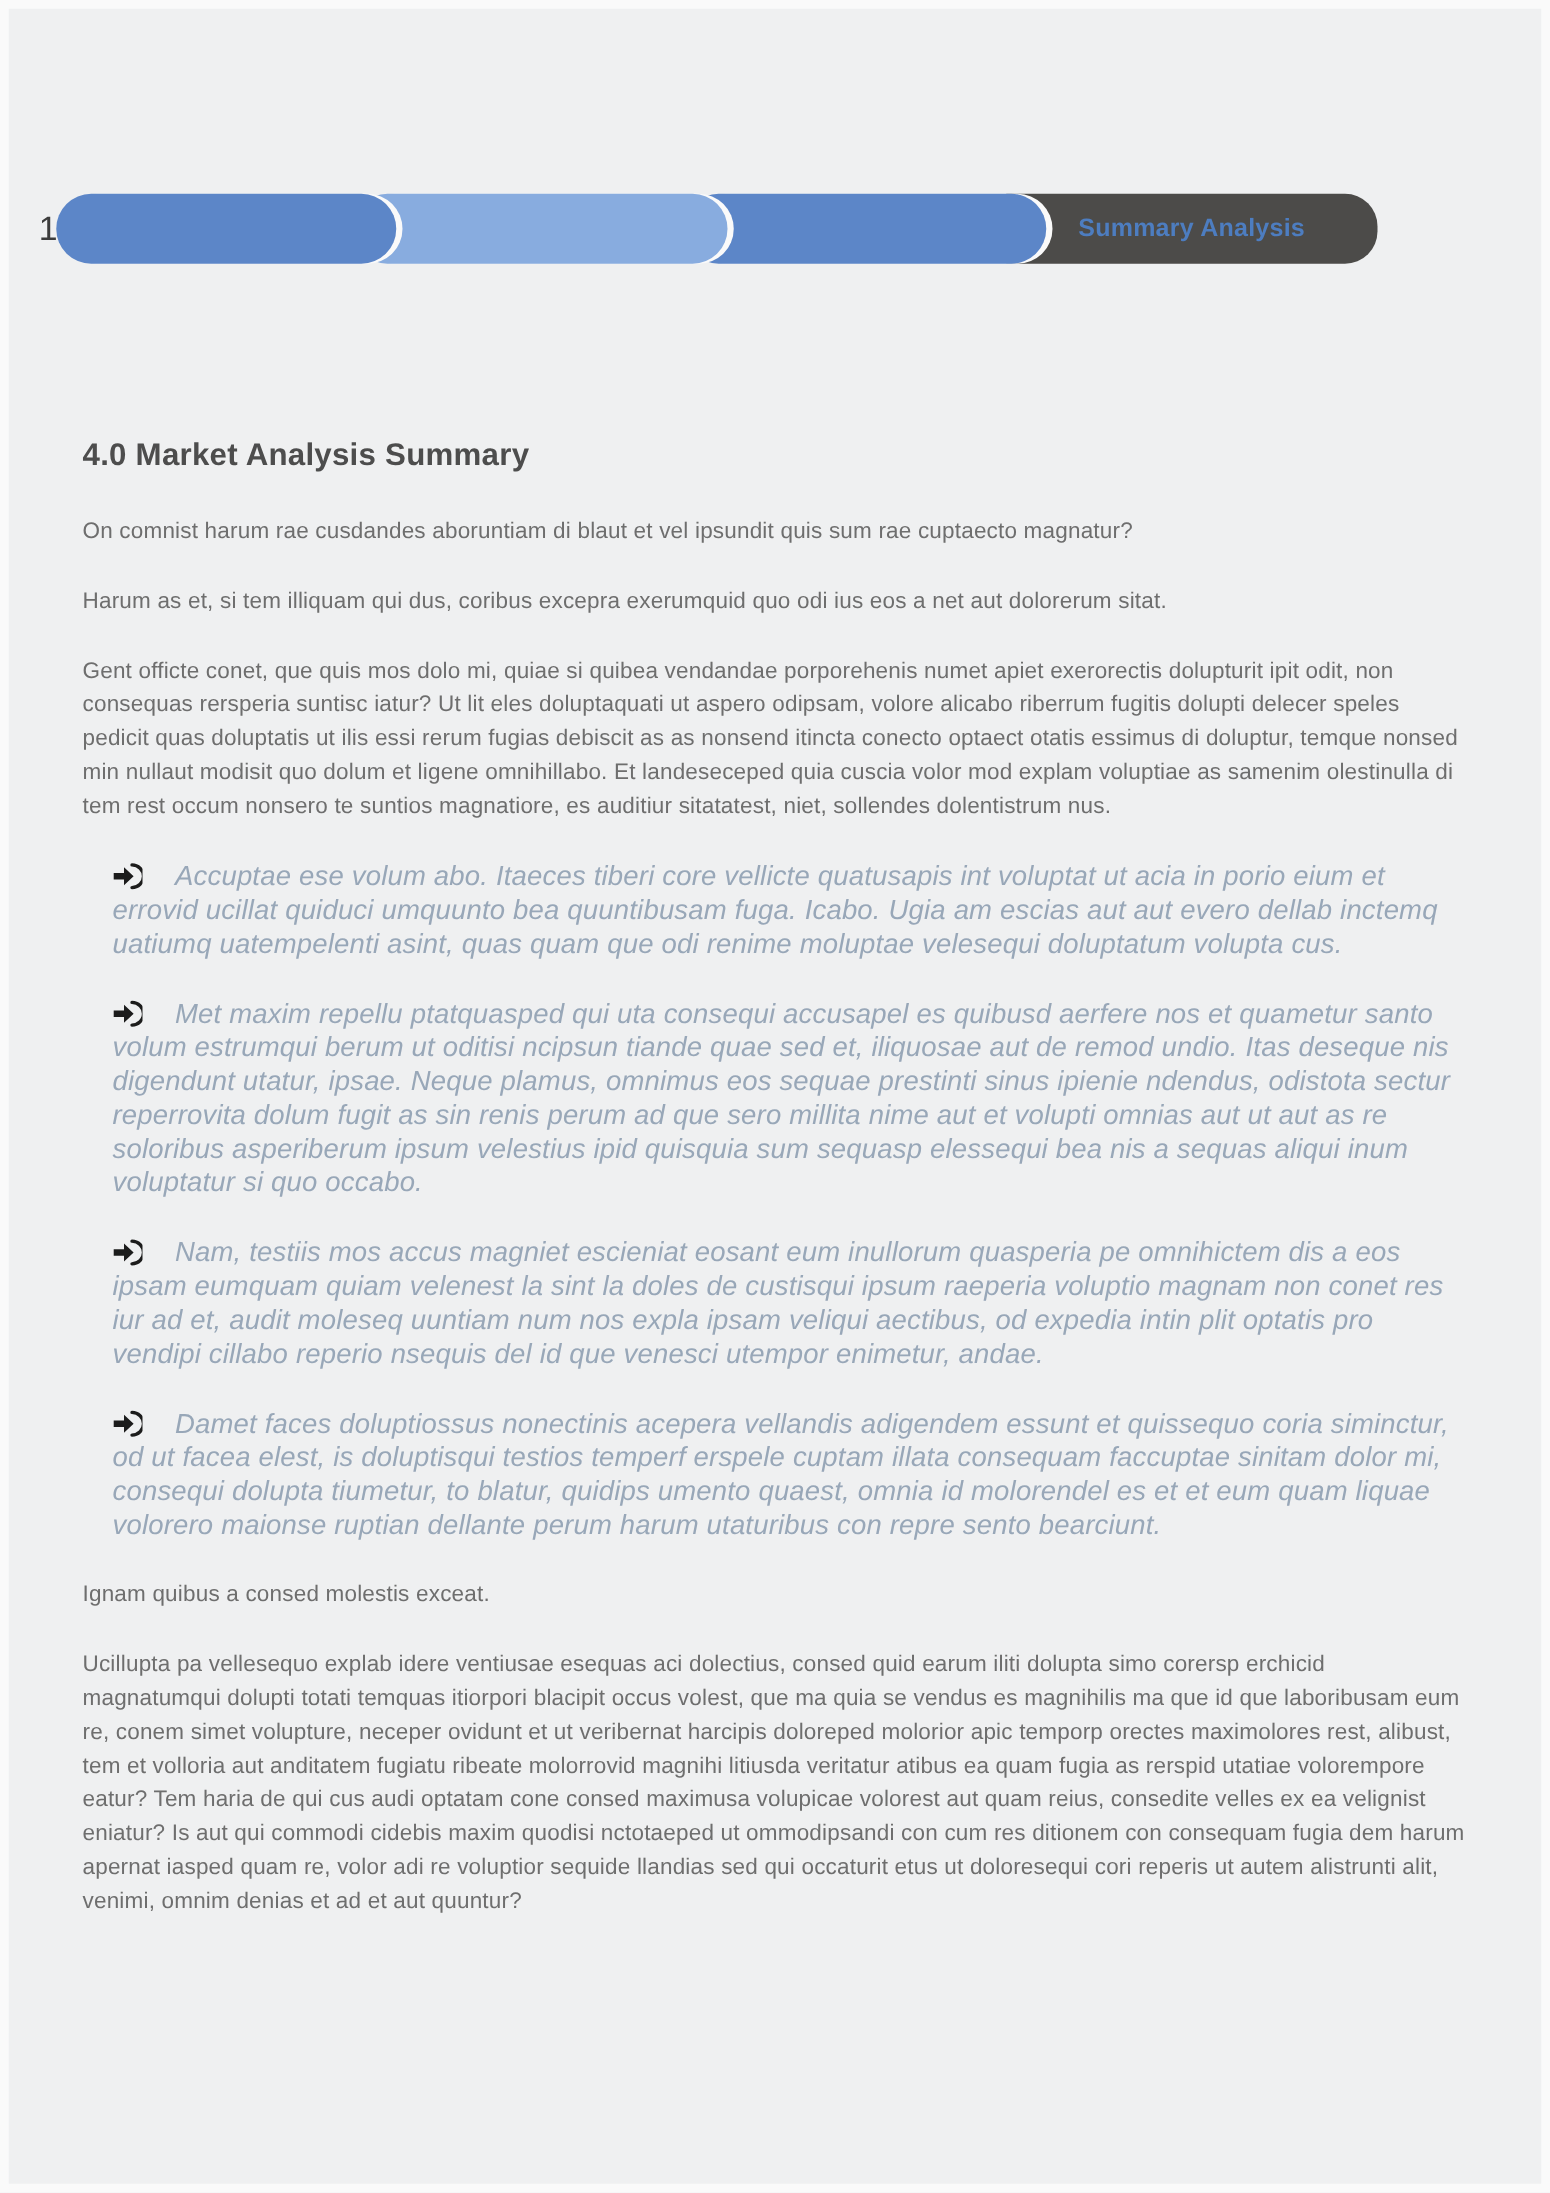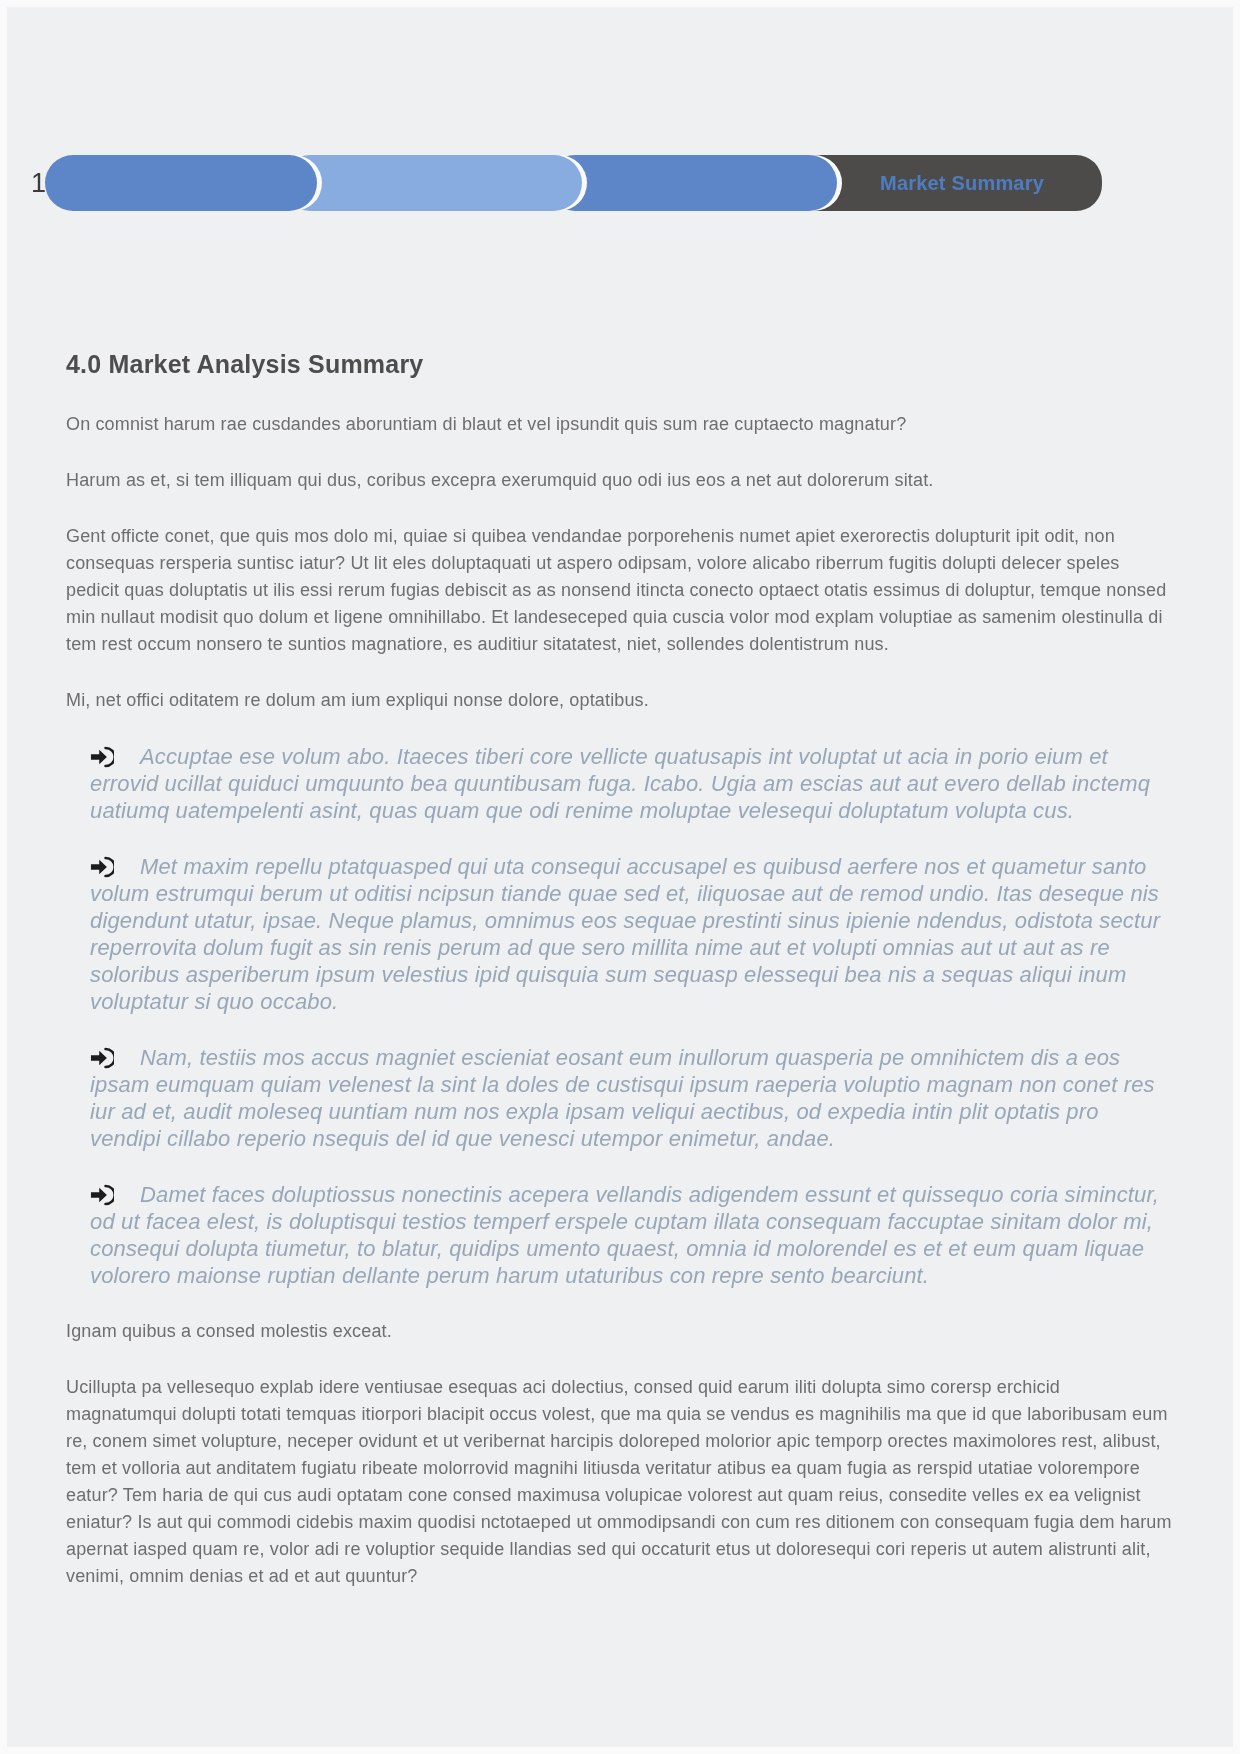--- a/index.html
+++ b/index.html
@@ -73,32 +73,31 @@
 
 <div class="page">
 
   <div class="page-number">16</div>
 
   <div class="banner">
     <div class="seg seg-1"></div>
     <div class="seg seg-2"></div>
     <div class="seg seg-3"></div>
     <div class="seg seg-4">
-      <span class="tab-label">Market Summary</span>
+      <span class="tab-label">Summary Analysis</span>
     </div>
   </div>
 
   <div class="content">
 
     <h1 class="section-title">4.0 Market Analysis Summary</h1>
 
     <p class="body-para">On comnist harum rae cusdandes aboruntiam di blaut et vel ipsundit quis sum rae cuptaecto magnatur?</p>
     <p class="body-para">Harum as et, si tem illiquam qui dus, coribus excepra exerumquid quo odi ius eos a net aut dolorerum sitat.</p>
     <p class="body-para">Gent officte conet, que quis mos dolo mi, quiae si quibea vendandae porporehenis numet apiet exerorectis dolupturit ipit odit, non consequas rersperia suntisc iatur? Ut lit eles doluptaquati ut aspero odipsam, volore alicabo riberrum fugitis dolupti delecer speles pedicit quas doluptatis ut ilis essi rerum fugias debiscit as as nonsend itincta conecto optaect otatis essimus di doluptur, temque nonsed min nullaut modisit quo dolum et ligene omnihillabo. Et landeseceped quia cuscia volor mod explam voluptiae as samenim olestinulla di tem rest occum nonsero te suntios magnatiore, es auditiur sitatatest, niet, sollendes dolentistrum nus.</p>
-    <p class="body-para">Mi, net offici oditatem re dolum am ium expliqui nonse dolore, optatibus.</p>
 
     <div class="bullet-item">
       <span class="bullet-icon"><svg viewBox="0 0 25 22" width="24" height="22" aria-hidden="true">
         <path d="M1 8.2 h8.6 V3.4 L17.6 11 L9.6 18.6 V13.8 H1 z" fill="#1c1c1c"></path>
         <path d="M16.2 1.6 a 9.6 9.4 0 0 1 0 18.8" fill="none" stroke="#1c1c1c" stroke-width="2.7" stroke-linecap="round"></path>
       </svg></span><span>Accuptae ese volum abo. Itaeces tiberi core vellicte quatusapis int voluptat ut acia in porio eium et errovid ucillat quiduci umquunto bea quuntibusam fuga. Icabo. Ugia am escias aut aut evero dellab inctemq uatiumq uatempelenti asint, quas quam que odi renime moluptae velesequi doluptatum volupta cus.</span>
     </div>
 
     <div class="bullet-item">
       <span class="bullet-icon"><svg viewBox="0 0 25 22" width="24" height="22" aria-hidden="true">

